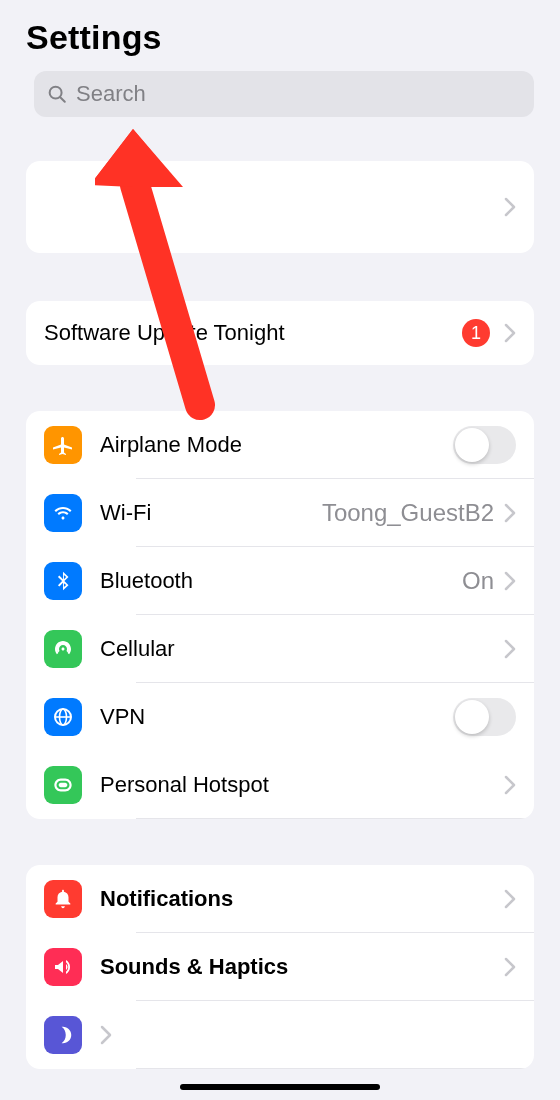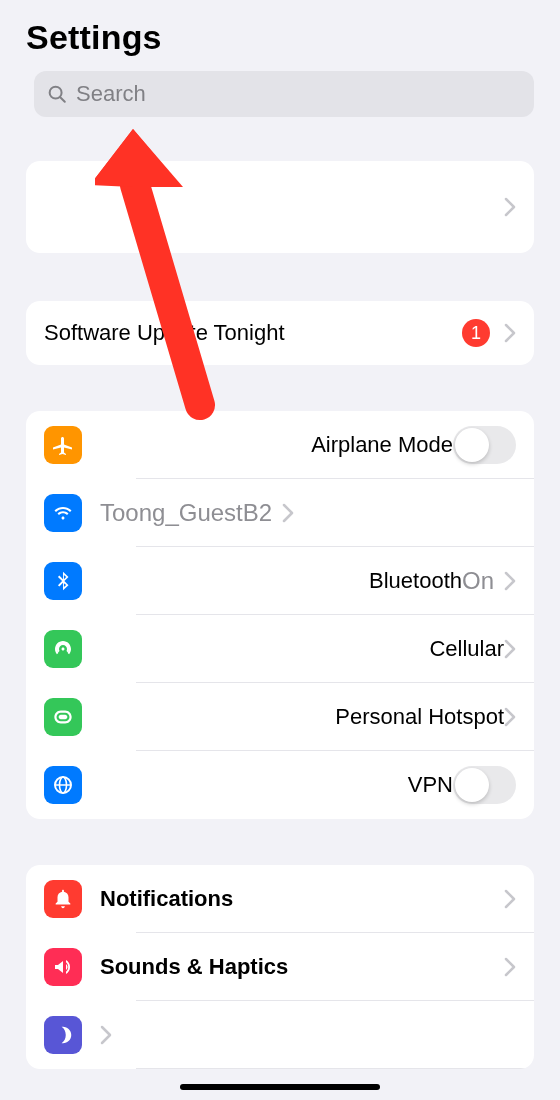--- a/index.html
+++ b/index.html
@@ -57,21 +57,20 @@
       overflow: hidden;
     }
     .group.first-group {
       margin-top: 44px;
     }
     .group.update-group {
       margin-top: 48px;
     }
     .group.connectivity-group {
       margin-top: 46px;
-      text-align: right;
     }
     .group.notifications-group {
       margin-top: 46px;
       font-weight: bold;
     }
     .row {
       display: flex;
       align-items: center;
       height: 68px;
       padding: 0 18px 0 18px;
@@ -213,20 +212,21 @@
     </div>
     <div class="divider"></div>
   </div>
 
   <div class="row">
     <div class="icon-box" style="background:#007aff">
       <svg width="24" height="24" viewBox="0 0 24 24">
           <path d="M12 18.5c.83 0 1.5-.67 1.5-1.5s-.67-1.5-1.5-1.5-1.5.67-1.5 1.5.67 1.5 1.5 1.5zm-5.5-6c1.5-1.5 3.4-2.3 5.5-2.3s4 .8 5.5 2.3l-1.5 1.5c-1.1-1.1-2.5-1.7-4-1.7s-2.9.6-4 1.7l-1.5-1.5zm-3-3c2.3-2.3 5.3-3.5 8.5-3.5s6.2 1.2 8.5 3.5l-1.5 1.5c-1.9-1.9-4.4-2.9-7-2.9s-5.1 1-7 2.9l-1.5-1.5z" fill="#fff"></path>
         </svg>
     </div>
+    <span class="row-label">Wi-Fi</span>
     <span class="row-value">Toong_GuestB2</span>
     <svg class="chevron" viewBox="0 0 12 20">
       <polyline points="2,2 10,10 2,18" stroke="#c7c7cc" stroke-width="2.5" fill="none" stroke-linecap="round" stroke-linejoin="round"></polyline>
     </svg>
     <div class="divider"></div>
   </div>
 
   <div class="row">
     <div class="icon-box" style="background:#007aff">
       <svg width="22" height="22" viewBox="0 0 24 24">
@@ -248,44 +248,44 @@
         </svg>
     </div>
     <span class="row-label">Cellular</span>
     <svg class="chevron" viewBox="0 0 12 20">
       <polyline points="2,2 10,10 2,18" stroke="#c7c7cc" stroke-width="2.5" fill="none" stroke-linecap="round" stroke-linejoin="round"></polyline>
     </svg>
     <div class="divider"></div>
   </div>
 
   <div class="row">
+    <div class="icon-box" style="background:#007aff">
+      <svg width="24" height="24" viewBox="0 0 24 24">
+          <circle cx="12" cy="12" r="8" stroke="#fff" stroke-width="2" fill="none"></circle>
+          <ellipse cx="12" cy="12" rx="3.5" ry="8" stroke="#fff" stroke-width="1.6" fill="none"></ellipse>
+          <line x1="4" y1="12" x2="20" y2="12" stroke="#fff" stroke-width="1.6"></line>
+        </svg>
+    </div>
+    <span class="row-label">VPN</span>
+    <div class="toggle">
+      <div class="toggle-knob"></div>
+    </div>
+  </div>
+
+  <div class="row">
     <div class="icon-box" style="background:#34c759">
       <svg width="26" height="26" viewBox="0 0 24 24">
           <path d="M8 12c0-1.1.9-2 2-2h4c1.1 0 2 .9 2 2s-.9 2-2 2h-4c-1.1 0-2-.9-2-2zm-4 0c0-3.3 2.7-6 6-6h4c3.3 0 6 2.7 6 6s-2.7 6-6 6h-4c-3.3 0-6-2.7-6-6zm2 0c0 2.2 1.8 4 4 4h4c2.2 0 4-1.8 4-4s-1.8-4-4-4h-4c-2.2 0-4 1.8-4 4z" fill="#fff"></path>
         </svg>
     </div>
     <span class="row-label">Personal Hotspot</span>
     <svg class="chevron" viewBox="0 0 12 20">
       <polyline points="2,2 10,10 2,18" stroke="#c7c7cc" stroke-width="2.5" fill="none" stroke-linecap="round" stroke-linejoin="round"></polyline>
     </svg>
     <div class="divider"></div>
-  </div>
-
-  <div class="row">
-    <div class="icon-box" style="background:#007aff">
-      <svg width="24" height="24" viewBox="0 0 24 24">
-          <circle cx="12" cy="12" r="8" stroke="#fff" stroke-width="2" fill="none"></circle>
-          <ellipse cx="12" cy="12" rx="3.5" ry="8" stroke="#fff" stroke-width="1.6" fill="none"></ellipse>
-          <line x1="4" y1="12" x2="20" y2="12" stroke="#fff" stroke-width="1.6"></line>
-        </svg>
-    </div>
-    <span class="row-label">VPN</span>
-    <div class="toggle">
-      <div class="toggle-knob"></div>
-    </div>
   </div>
 </div>
 
 <div class="group notifications-group">
 
   <div class="row">
     <div class="icon-box" style="background:#ff3b30">
       <svg width="22" height="22" viewBox="0 0 24 24">
           <path d="M12 2c-.55 0-1 .45-1 1v1.1C8.2 4.6 6 7 6 10v5l-2 2v1h16v-1l-2-2v-5c0-3-2.2-5.4-5-5.9V3c0-.55-.45-1-1-1zm-2 18c0 1.1.9 2 2 2s2-.9 2-2h-4z" fill="#fff"></path>
         </svg>

